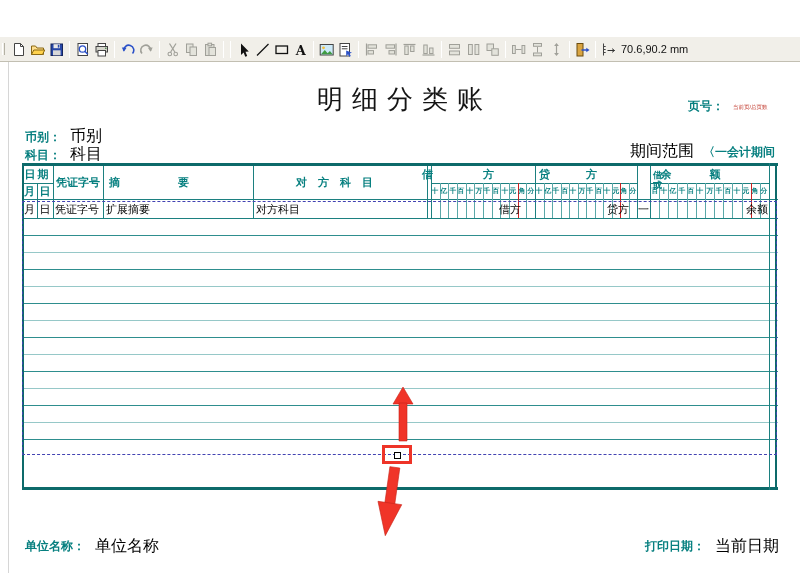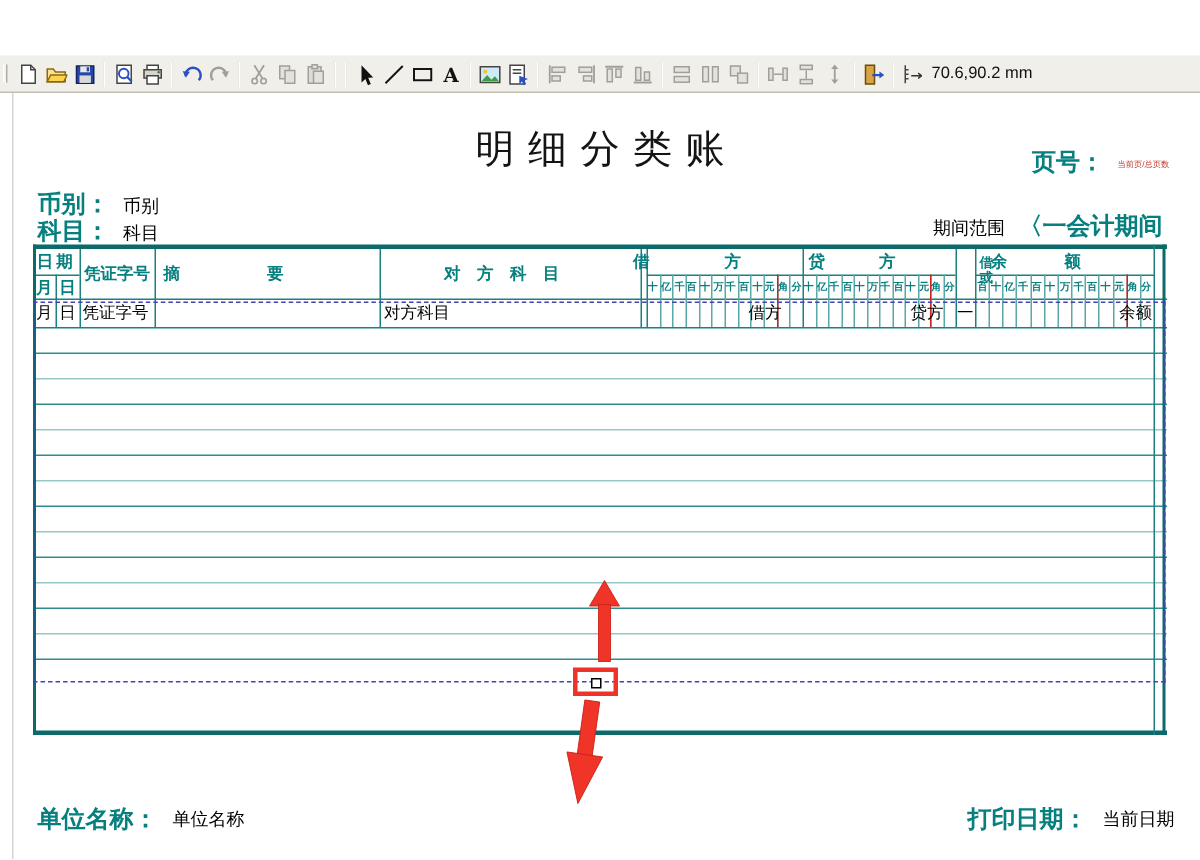--- a/index.html
+++ b/index.html
@@ -29,22 +29,22 @@
   .tb-sep { width:1px; height:17px; background:#b9b6a9; border-right:1px solid #fff; margin:0 3px; }
   .coord-label { font-size:11px; color:#111; margin-left:3px; white-space:nowrap; }
 
   
   .doc { position:absolute; left:0; top:62px; width:800px; height:511px; background:#fff; }
   .doc-edge { position:absolute; left:8px; top:0; width:1px; height:511px; background:#d6d6d6; }
 
   .doc-title { position:absolute; left:0; right:0; top:20px; text-align:center;
     font-size:26px; color:#141414; letter-spacing:9px; margin-right:-9px; }
 
-  .teal-label { color:#067f7f; font-weight:bold; font-size:16px; }
-  .black-value { color:#000; font-size:12px; }
+  .teal-label { color:#067f7f; font-weight:bold; font-size:12px; }
+  .black-value { color:#000; font-size:16px; }
   .field-row { position:absolute; display:flex; gap:9px; align-items:baseline; white-space:nowrap; }
   .tiny-red { display:inline-block; font-size:10px; color:#c23a2e; transform:scale(0.55); transform-origin:left center; white-space:nowrap; }
 
   #ledger { position:absolute; left:22px; top:101px; width:756px; height:327px; }
   .hdr-cell { position:absolute; display:flex; align-items:center; justify-content:center;
     color:#067f7f; font-weight:bold; font-size:11px; white-space:nowrap; overflow:visible; }
   .digit-cell { position:absolute; display:flex; align-items:center; justify-content:center; overflow:visible; }
   .digit-cell span { font-size:10px; color:#067f7f; transform:scale(0.68); font-weight:bold; }
   .row-cell { position:absolute; font-size:11px; color:#000; line-height:18px; white-space:nowrap; }
   .dir-hdr { position:absolute; width:13px; color:#067f7f; font-weight:bold; font-size:9px;
@@ -480,20 +480,21 @@
         <div class="hdr-cell" style="left: 31px; top: 3px; width: 50px; height: 33px;">凭证字号</div>
         <div class="hdr-cell" style="left: 81px; top: 3px; width: 150px; height: 33px; letter-spacing: 58px; margin-right: -58px;">摘要</div>
         <div class="hdr-cell" style="left: 231px; top: 3px; width: 174px; height: 33px; letter-spacing: 11px; margin-right: -11px;">对方科目</div>
         <div class="hdr-cell" style="left: 409px; top: 3px; width: 104px; height: 17px; letter-spacing: 50px; margin-right: -50px;">借方</div>
         <div class="hdr-cell" style="left: 513px; top: 3px; width: 102px; height: 17px; letter-spacing: 36px; margin-right: -36px;">贷方</div>
         <div class="hdr-cell" style="left: 628px; top: 3px; width: 119px; height: 17px; letter-spacing: 38px; margin-right: -38px;">余额</div>
         <div class="dir-hdr" style="left: 615px; top: 7px;">借或</div>
         <div class="row-cell" style="left: 0px; top: 37px; width: 15px; height: 18px; text-align: center;">月</div>
         <div class="row-cell" style="left: 15px; top: 37px; width: 16px; height: 18px; text-align: center;">日</div>
         <div class="row-cell" style="left: 33px; top: 37px; width: 48px; height: 18px; text-align: left;">凭证字号</div>
+        <div class="row-cell" style="left: 84px; top: 37px; width: 140px; height: 18px; text-align: left;">扩展摘要</div>
         <div class="row-cell" style="left: 234px; top: 37px; width: 160px; height: 18px; text-align: left;">对方科目</div>
         <div class="row-cell" style="left: 409px; top: 37px; width: 90px; height: 18px; text-align: right;">借方</div>
         <div class="row-cell" style="left: 513px; top: 37px; width: 94px; height: 18px; text-align: right;">贷方</div>
         <div class="row-cell" style="left: 615px; top: 37px; width: 13px; height: 18px; text-align: center;">一</div>
         <div class="row-cell" style="left: 628px; top: 37px; width: 118px; height: 18px; text-align: right;">余额</div>
       </div>
 
     <div class="red-box"></div>
     <div class="sel-handle"></div>
 

